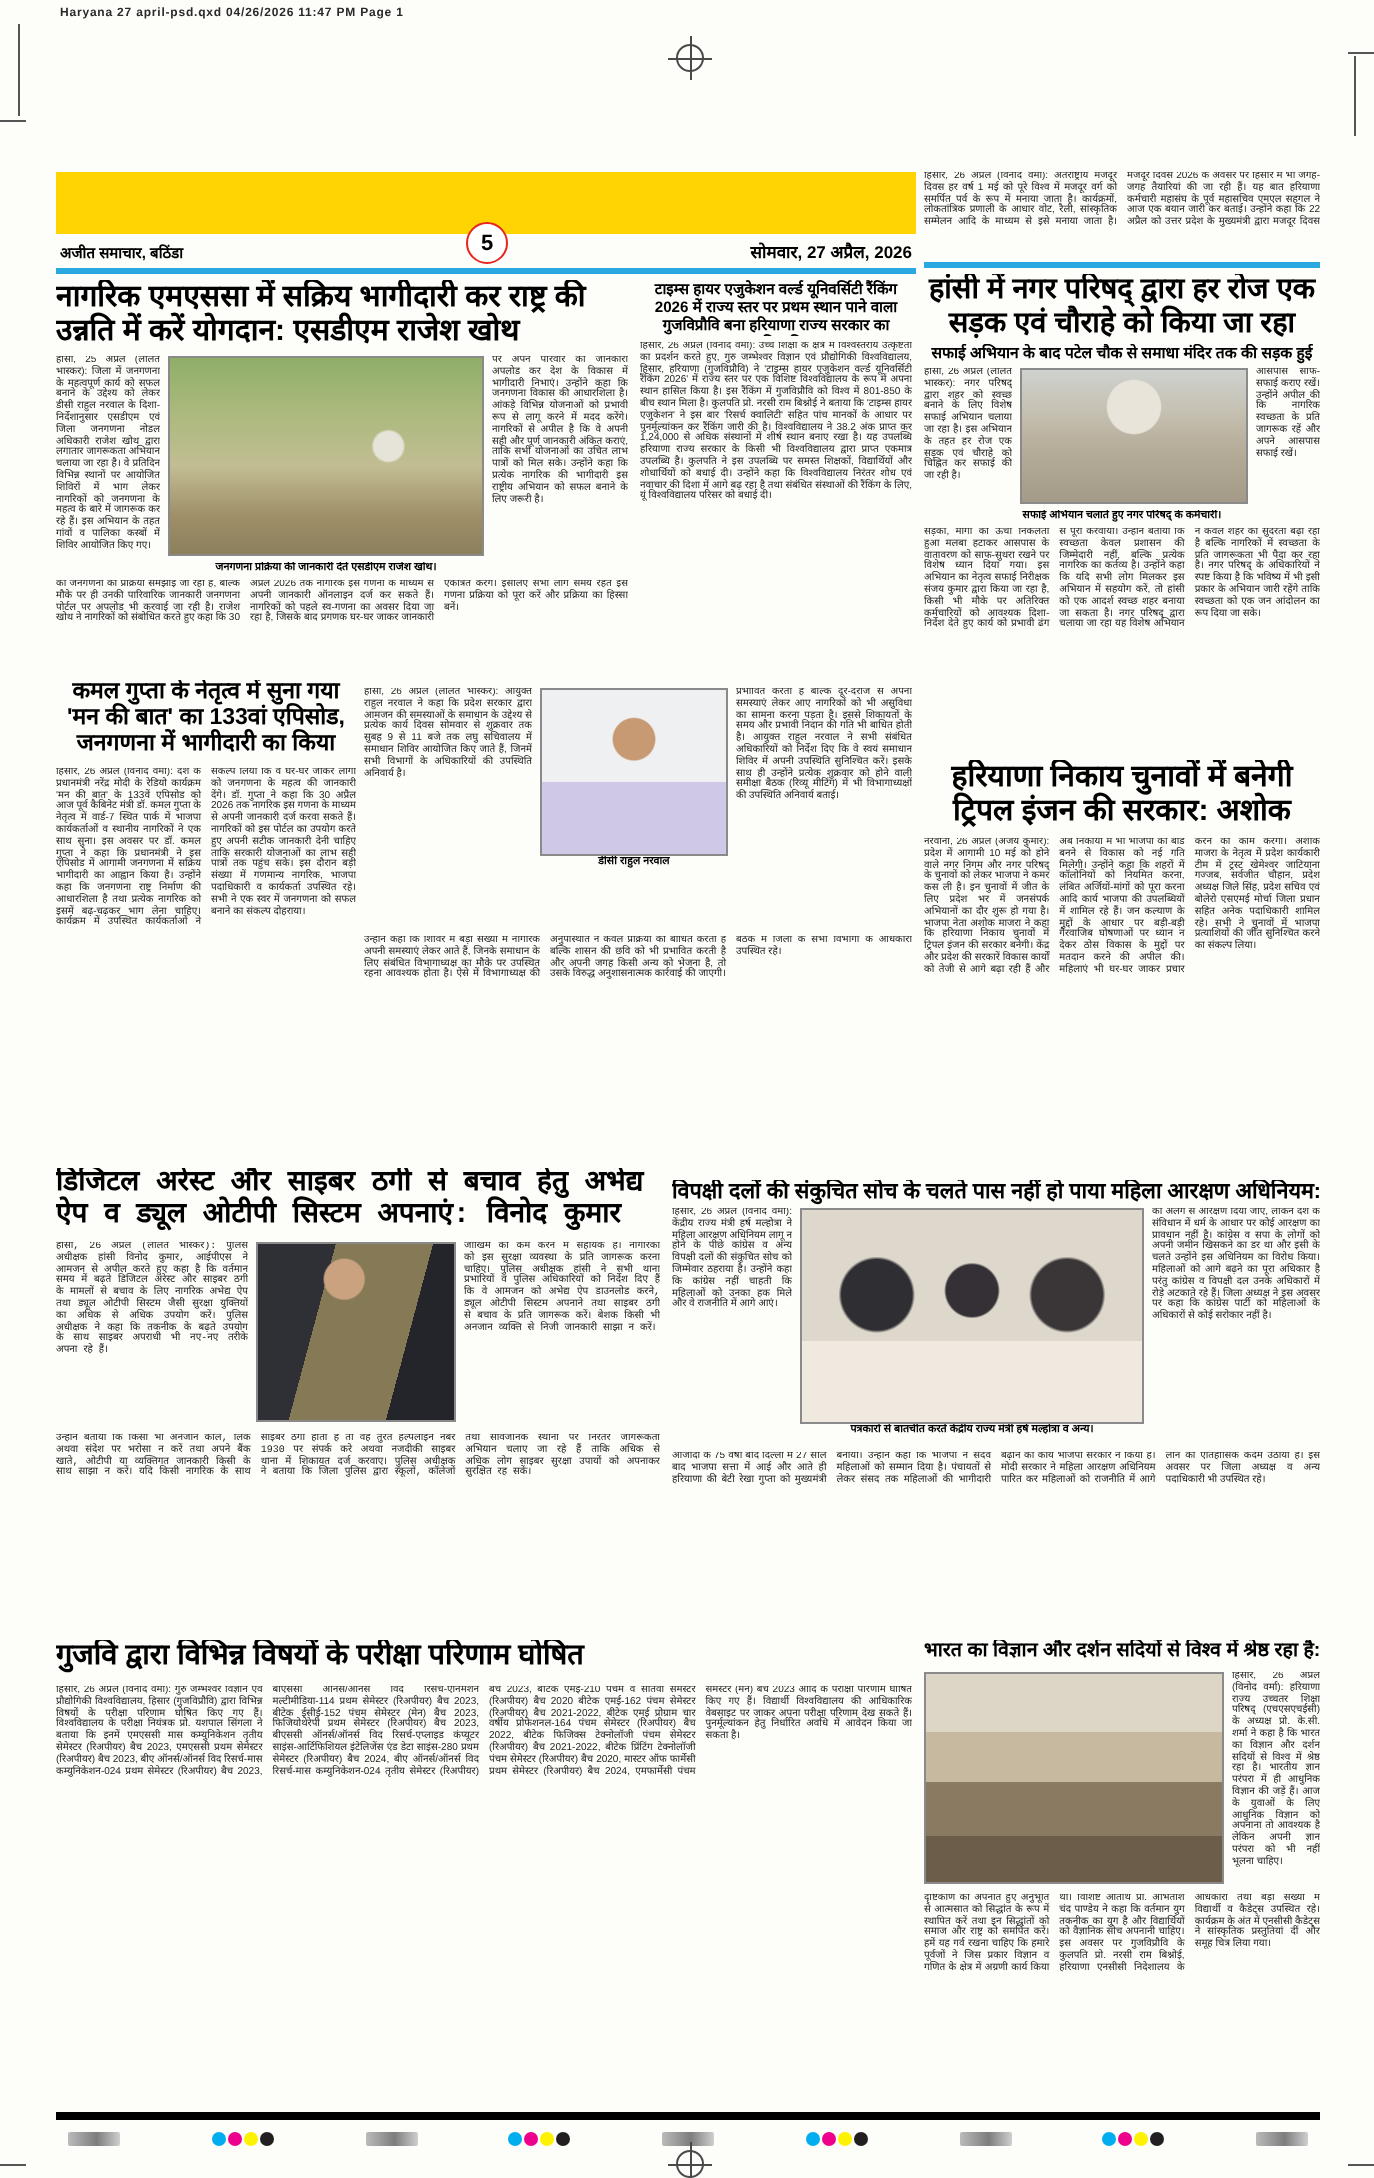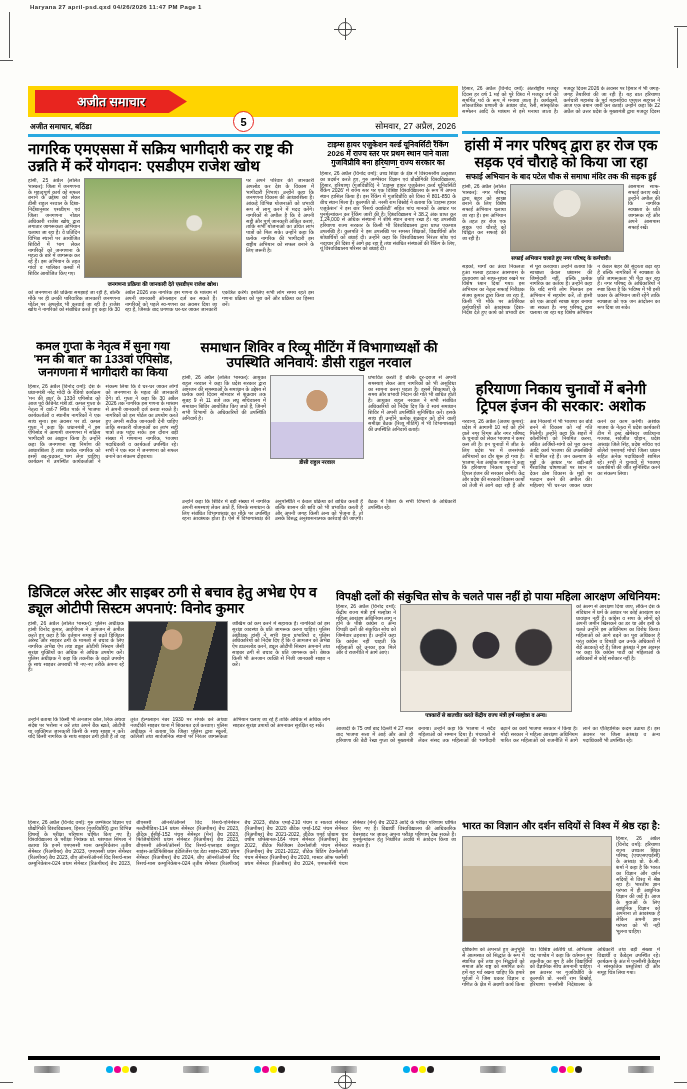--- a/index.html
+++ b/index.html
@@ -24,21 +24,21 @@
                      clip-path:polygon(26px 0,100% 0,100% 100%,0 100%);
                      display:flex;align-items:center;justify-content:center;}
   .brand-box{position:absolute;left:7px;top:4px;width:152px;height:23px;background:#E8251F;
              clip-path:polygon(0 0,88% 0,100% 50%,88% 100%,0 100%);
              display:flex;align-items:center;justify-content:center;}
   .brand-box span{color:#fff;font-weight:bold;font-size:12.5px;text-shadow:1px 1px 0 #000;white-space:nowrap;}
   .edition{font-size:27px;font-weight:bold;color:#0a0a0a;white-space:nowrap;
            text-shadow:-1.5px 0 #fff,1.5px 0 #fff,0 -1.5px #fff,0 1.5px #fff;}
   .pubrow{position:absolute;left:28px;top:119px;width:430px;height:13px;}
   .pubname{position:absolute;left:2px;top:2px;font-size:7.5px;font-weight:bold;color:#000;}
-  .dateline{position:absolute;right:2px;top:1px;font-size:8.5px;font-weight:normal;color:#000;}
+  .dateline{position:absolute;right:2px;top:1px;font-size:8.5px;font-weight:bold;color:#000;}
   .pagecircle{position:absolute;left:205px;top:-8px;width:19px;height:19px;border:1.6px solid #E8251F;border-radius:50%;
               display:flex;align-items:center;justify-content:center;font-size:11px;font-weight:bold;color:#000;background:#fff;}
   .rule-blue{position:absolute;height:2.5px;background:#2AA9E0;}
   
   .art{position:absolute;overflow:hidden;}
   .hl{font-weight:bold;color:#000;text-align:center;overflow:hidden;}
   .hl-l{text-align:left;}
   .sub{font-weight:bold;color:#000;text-align:center;overflow:hidden;}
   .bt{font-size:5px;line-height:5.8px;text-align:justify;color:#1b1b1b;overflow:hidden;}
   .c1{column-count:1;}
@@ -72,21 +72,21 @@
   #art-ranking .hl{font-size:7.6px;line-height:9px;height:28px;}
   #art-hansi{left:462px;top:137px;width:198px;height:238px;}
   #art-hansi .hl{font-size:14.5px;line-height:16.5px;height:34px;}
   #art-hansi .sub{font-size:7.8px;line-height:9px;height:10px;margin:1px 0 2px;}
   #art-mann{left:28px;top:340px;width:150px;height:238px;}
   #art-mann .hl{font-size:11.5px;line-height:13px;height:40px;}
   #art-samadhan{left:182px;top:340px;width:274px;height:238px;}
   #art-samadhan .hl{font-size:13.5px;line-height:15px;height:31px;}
   #art-triple{left:462px;top:380px;width:198px;height:198px;}
   #art-triple .hl{font-size:15px;line-height:17px;height:35px;margin-bottom:4px;}
-  #art-cyber{left:28px;top:584px;width:302px;height:232px;}
+  #art-cyber{left:28px;top:584px;width:302px;height:232px;font-family:Liberation Mono, monospace;}
   #art-cyber .hl{font-size:14px;line-height:16px;height:33px;text-align:left;}
   #art-women{left:336px;top:590px;width:324px;height:226px;}
   #art-women .hl{font-size:10.8px;line-height:13px;height:14px;white-space:nowrap;}
   #art-women .sub{font-size:10px;line-height:12px;height:13px;margin:1px 0 3px;}
   #art-results{left:28px;top:820px;width:428px;height:230px;}
   #art-results .hl{font-size:14.5px;line-height:17px;height:19px;text-align:left;white-space:nowrap;margin-bottom:4px;}
   #art-science{left:462px;top:820px;width:198px;height:230px;}
   #art-science .hl{font-size:9.8px;line-height:12px;height:13px;white-space:nowrap;margin-bottom:3px;}
 </style>
 </head>
@@ -97,23 +97,20 @@
   <div class="slug">Haryana 27 april-psd.qxd   04/26/2026   11:47 PM   Page 1</div>
   <div class="crosshair" style="left:338px;top:22px;"></div>
   <div class="cropv" style="left:9px;top:12px;height:46px;"></div>
   <div class="croph" style="left:0;top:60px;width:13px;"></div>
   <div class="cropv" style="left:677px;top:28px;height:40px;"></div>
   <div class="croph" style="left:674px;top:26px;width:13px;"></div>
   <div class="croph" style="left:0;top:1082px;width:13px;"></div>
   <div class="croph" style="left:674px;top:1082px;width:13px;"></div>
 
   <div class="masthead">
-    <div class="brand-box">
-      <span>अजीत समाचार</span>
-    </div>
   </div>
   <div class="pubrow">
     <div class="pubname">अजीत समाचार, बठिंडा</div>
     <div class="pagecircle">5</div>
     <div class="dateline">सोमवार, 27 अप्रैल, 2026</div>
   </div>
   <div class="rule-blue" style="left:28px;top:134px;width:430px;"></div>
   <div class="rule-blue" style="left:462px;top:131px;width:198px;"></div>
 
   <section class="art" id="art-labor">
@@ -147,21 +144,20 @@
     <div class="cap" style="margin:1px 0 2px 24px;width:150px;">सफाई अभियान चलाते हुए नगर परिषद् के कर्मचारी।</div>
     <div class="bt c3" style="height:104px;">सड़कों, मार्गों का ऊंचा निकलता हुआ मलबा हटाकर आसपास के वातावरण को साफ-सुथरा रखने पर विशेष ध्यान दिया गया। इस अभियान का नेतृत्व सफाई निरीक्षक संजय कुमार द्वारा किया जा रहा है, किसी भी मौके पर अतिरिक्त कर्मचारियों को आवश्यक दिशा-निर्देश देते हुए कार्य को प्रभावी ढंग से पूरा करवाया। उन्होंने बताया कि स्वच्छता केवल प्रशासन की जिम्मेदारी नहीं, बल्कि प्रत्येक नागरिक का कर्तव्य है। उन्होंने कहा कि यदि सभी लोग मिलकर इस अभियान में सहयोग करें, तो हांसी को एक आदर्श स्वच्छ शहर बनाया जा सकता है। नगर परिषद् द्वारा चलाया जा रहा यह विशेष अभियान न केवल शहर की सुंदरता बढ़ा रहा है बल्कि नागरिकों में स्वच्छता के प्रति जागरूकता भी पैदा कर रहा है। नगर परिषद् के अधिकारियों ने स्पष्ट किया है कि भविष्य में भी इसी प्रकार के अभियान जारी रहेंगे ताकि स्वच्छता को एक जन आंदोलन का रूप दिया जा सके।</div>
   </section>
 
   <section class="art" id="art-mann">
     <div class="hl">कमल गुप्ता के नेतृत्व में सुना गया 'मन की बात' का 133वां एपिसोड, जनगणना में भागीदारी का किया आह्वान</div>
     <div class="bt c2" style="height:192px;margin-top:4px;">हिसार, 26 अप्रैल (विनोद वर्मा): देश के प्रधानमंत्री नरेंद्र मोदी के रेडियो कार्यक्रम 'मन की बात' के 133वें एपिसोड को आज पूर्व कैबिनेट मंत्री डॉ. कमल गुप्ता के नेतृत्व में वार्ड-7 स्थित पार्क में भाजपा कार्यकर्ताओं व स्थानीय नागरिकों ने एक साथ सुना। इस अवसर पर डॉ. कमल गुप्ता ने कहा कि प्रधानमंत्री ने इस एपिसोड में आगामी जनगणना में सक्रिय भागीदारी का आह्वान किया है। उन्होंने कहा कि जनगणना राष्ट्र निर्माण की आधारशिला है तथा प्रत्येक नागरिक को इसमें बढ़-चढ़कर भाग लेना चाहिए। कार्यक्रम में उपस्थित कार्यकर्ताओं ने संकल्प लिया कि वे घर-घर जाकर लोगों को जनगणना के महत्व की जानकारी देंगे। डॉ. गुप्ता ने कहा कि 30 अप्रैल 2026 तक नागरिक इस गणना के माध्यम से अपनी जानकारी दर्ज करवा सकते हैं। नागरिकों को इस पोर्टल का उपयोग करते हुए अपनी सटीक जानकारी देनी चाहिए ताकि सरकारी योजनाओं का लाभ सही पात्रों तक पहुंच सके। इस दौरान बड़ी संख्या में गणमान्य नागरिक, भाजपा पदाधिकारी व कार्यकर्ता उपस्थित रहे। सभी ने एक स्वर में जनगणना को सफल बनाने का संकल्प दोहराया।</div>
   </section>
 
   <section class="art" id="art-samadhan">
-    <div class="hl">समाधान शिविर व रिव्यू मीटिंग में विभागाध्यक्षों की उपस्थिति अनिवार्य: डीसी राहुल नरवाल</div>
     <div class="row" style="height:122px;margin-top:4px;">
       <div class="bt col" style="width:84px;">हांसी, 26 अप्रैल (ललित भास्कर): आयुक्त राहुल नरवाल ने कहा कि प्रदेश सरकार द्वारा आमजन की समस्याओं के समाधान के उद्देश्य से प्रत्येक कार्य दिवस सोमवार से शुक्रवार तक सुबह 9 से 11 बजे तक लघु सचिवालय में समाधान शिविर आयोजित किए जाते हैं, जिनमें सभी विभागों के अधिकारियों की उपस्थिति अनिवार्य है।</div>
       <div style="width:94px;flex:none;">
         <div class="fig ph-dc" style="width:94px;height:84px;"></div>
         <div class="cap">डीसी राहुल नरवाल</div>
       </div>
       <div class="bt col" style="flex:1;">प्रभावित करती है बल्कि दूर-दराज से अपनी समस्याएं लेकर आए नागरिकों को भी असुविधा का सामना करना पड़ता है। इससे शिकायतों के समय और प्रभावी निदान की गति भी बाधित होती है। आयुक्त राहुल नरवाल ने सभी संबंधित अधिकारियों को निर्देश दिए कि वे स्वयं समाधान शिविर में अपनी उपस्थिति सुनिश्चित करें। इसके साथ ही उन्होंने प्रत्येक शुक्रवार को होने वाली समीक्षा बैठक (रिव्यू मीटिंग) में भी विभागाध्यक्षों की उपस्थिति अनिवार्य बताई।</div>
     </div>
     <div class="bt c3" style="height:72px;margin-top:2px;">उन्होंने कहा कि शिविर में बड़ी संख्या में नागरिक अपनी समस्याएं लेकर आते हैं, जिनके समाधान के लिए संबंधित विभागाध्यक्ष का मौके पर उपस्थित रहना आवश्यक होता है। ऐसे में विभागाध्यक्ष की अनुपस्थिति न केवल प्रक्रिया को बाधित करती है बल्कि शासन की छवि को भी प्रभावित करती है और अपनी जगह किसी अन्य को भेजना है, तो उसके विरुद्ध अनुशासनात्मक कार्रवाई की जाएगी। बैठक में जिला के सभी विभागों के अधिकारी उपस्थित रहे।</div>
   </section>
@@ -188,20 +184,21 @@
       <div style="width:172px;flex:none;">
         <div class="fig ph-meeting" style="width:172px;height:108px;"></div>
         <div class="cap">पत्रकारों से बातचीत करते केंद्रीय राज्य मंत्री हर्ष मल्होत्रा व अन्य।</div>
       </div>
       <div class="bt col" style="flex:1;">को अलग से आरक्षण दिया जाए, लेकिन देश के संविधान में धर्म के आधार पर कोई आरक्षण का प्रावधान नहीं है। कांग्रेस व सपा के लोगों को अपनी जमीन खिसकने का डर था और इसी के चलते उन्होंने इस अधिनियम का विरोध किया। महिलाओं को आगे बढ़ने का पूरा अधिकार है परंतु कांग्रेस व विपक्षी दल उनके अधिकारों में रोड़े अटकाते रहे हैं। जिला अध्यक्ष ने इस अवसर पर कहा कि कांग्रेस पार्टी को महिलाओं के अधिकारों से कोई सरोकार नहीं है।</div>
     </div>
     <div class="bt c4" style="height:52px;margin-top:2px;">आजादी के 75 वर्षों बाद दिल्ली में 27 साल बाद भाजपा सत्ता में आई और आते ही हरियाणा की बेटी रेखा गुप्ता को मुख्यमंत्री बनाया। उन्होंने कहा कि भाजपा ने सदैव महिलाओं को सम्मान दिया है। पंचायतों से लेकर संसद तक महिलाओं की भागीदारी बढ़ाने का कार्य भाजपा सरकार ने किया है। मोदी सरकार ने महिला आरक्षण अधिनियम पारित कर महिलाओं को राजनीति में आगे लाने का ऐतिहासिक कदम उठाया है। इस अवसर पर जिला अध्यक्ष व अन्य पदाधिकारी भी उपस्थित रहे।</div>
   </section>
 
   <section class="art" id="art-results">
+    <div class="hl hl-l">गुजवि द्वारा विभिन्न विषयों के परीक्षा परिणाम घोषित</div>
     <div class="bt c4" style="height:204px;">हिसार, 26 अप्रैल (विनोद वर्मा): गुरु जम्भेश्वर विज्ञान एवं प्रौद्योगिकी विश्वविद्यालय, हिसार (गुजविप्रौवि) द्वारा विभिन्न विषयों के परीक्षा परिणाम घोषित किए गए हैं। विश्वविद्यालय के परीक्षा नियंत्रक प्रो. यशपाल सिंगला ने बताया कि इनमें एमएससी मास कम्युनिकेशन तृतीय सेमेस्टर (रिअपीयर) बैच 2023, एमएससी प्रथम सेमेस्टर (रिअपीयर) बैच 2023, बीए ऑनर्स/ऑनर्स विद रिसर्च-मास कम्युनिकेशन-024 प्रथम सेमेस्टर (रिअपीयर) बैच 2023, बीएससी ऑनर्स/ऑनर्स विद रिसर्च-एनिमेशन मल्टीमीडिया-114 प्रथम सेमेस्टर (रिअपीयर) बैच 2023, बीटेक ईसीई-152 पंचम सेमेस्टर (मेन) बैच 2023, फिजियोथेरेपी प्रथम सेमेस्टर (रिअपीयर) बैच 2023, बीएससी ऑनर्स/ऑनर्स विद रिसर्च-एप्लाइड कंप्यूटर साइंस-आर्टिफिशियल इंटेलिजेंस एंड डेटा साइंस-280 प्रथम सेमेस्टर (रिअपीयर) बैच 2024, बीए ऑनर्स/ऑनर्स विद रिसर्च-मास कम्युनिकेशन-024 तृतीय सेमेस्टर (रिअपीयर) बैच 2023, बीटेक एमई-210 पंचम व सातवां सेमेस्टर (रिअपीयर) बैच 2020 बीटेक एमई-162 पंचम सेमेस्टर (रिअपीयर) बैच 2021-2022, बीटेक एमई प्रोग्राम चार वर्षीय प्रोफेशनल-164 पंचम सेमेस्टर (रिअपीयर) बैच 2022, बीटेक फिजिक्स टेक्नोलॉजी पंचम सेमेस्टर (रिअपीयर) बैच 2021-2022, बीटेक प्रिंटिंग टेक्नोलॉजी पंचम सेमेस्टर (रिअपीयर) बैच 2020, मास्टर ऑफ फार्मेसी प्रथम सेमेस्टर (रिअपीयर) बैच 2024, एमफार्मेसी पंचम सेमेस्टर (मेन) बैच 2023 आदि के परीक्षा परिणाम घोषित किए गए हैं। विद्यार्थी विश्वविद्यालय की आधिकारिक वेबसाइट पर जाकर अपना परीक्षा परिणाम देख सकते हैं। पुनर्मूल्यांकन हेतु निर्धारित अवधि में आवेदन किया जा सकता है।</div>
   </section>
 
   <section class="art" id="art-science">
     <div class="hl">भारत का विज्ञान और दर्शन सदियों से विश्व में श्रेष्ठ रहा है: प्रो. के.सी. शर्मा</div>
     <div class="row" style="height:108px;">
       <div class="fig ph-group" style="width:150px;height:106px;"></div>
       <div class="bt col" style="flex:1;">हिसार, 26 अप्रैल (विनोद वर्मा): हरियाणा राज्य उच्चतर शिक्षा परिषद् (एचएसएचईसी) के अध्यक्ष प्रो. के.सी. शर्मा ने कहा है कि भारत का विज्ञान और दर्शन सदियों से विश्व में श्रेष्ठ रहा है। भारतीय ज्ञान परंपरा में ही आधुनिक विज्ञान की जड़ें हैं। आज के युवाओं के लिए आधुनिक विज्ञान को अपनाना तो आवश्यक है लेकिन अपनी ज्ञान परंपरा को भी नहीं भूलना चाहिए।</div>
     </div>
     <div class="bt c3" style="height:96px;margin-top:3px;">दृष्टिकोण को अपनाते हुए अनुभूति से आत्मसात को सिद्धांत के रूप में स्थापित करें तथा इन सिद्धांतों को समाज और राष्ट्र को समर्पित करें। हमें यह गर्व रखना चाहिए कि हमारे पूर्वजों ने जिस प्रकार विज्ञान व गणित के क्षेत्र में अग्रणी कार्य किया था। विशिष्ट अतिथि प्रो. अभिताश चंद पाण्डेय ने कहा कि वर्तमान युग तकनीक का युग है और विद्यार्थियों को वैज्ञानिक सोच अपनानी चाहिए। इस अवसर पर गुजविप्रौवि के कुलपति प्रो. नरसी राम बिश्नोई, हरियाणा एनसीसी निदेशालय के अधिकारी तथा बड़ी संख्या में विद्यार्थी व कैडेट्स उपस्थित रहे। कार्यक्रम के अंत में एनसीसी कैडेट्स ने सांस्कृतिक प्रस्तुतियां दीं और समूह चित्र लिया गया।</div>

